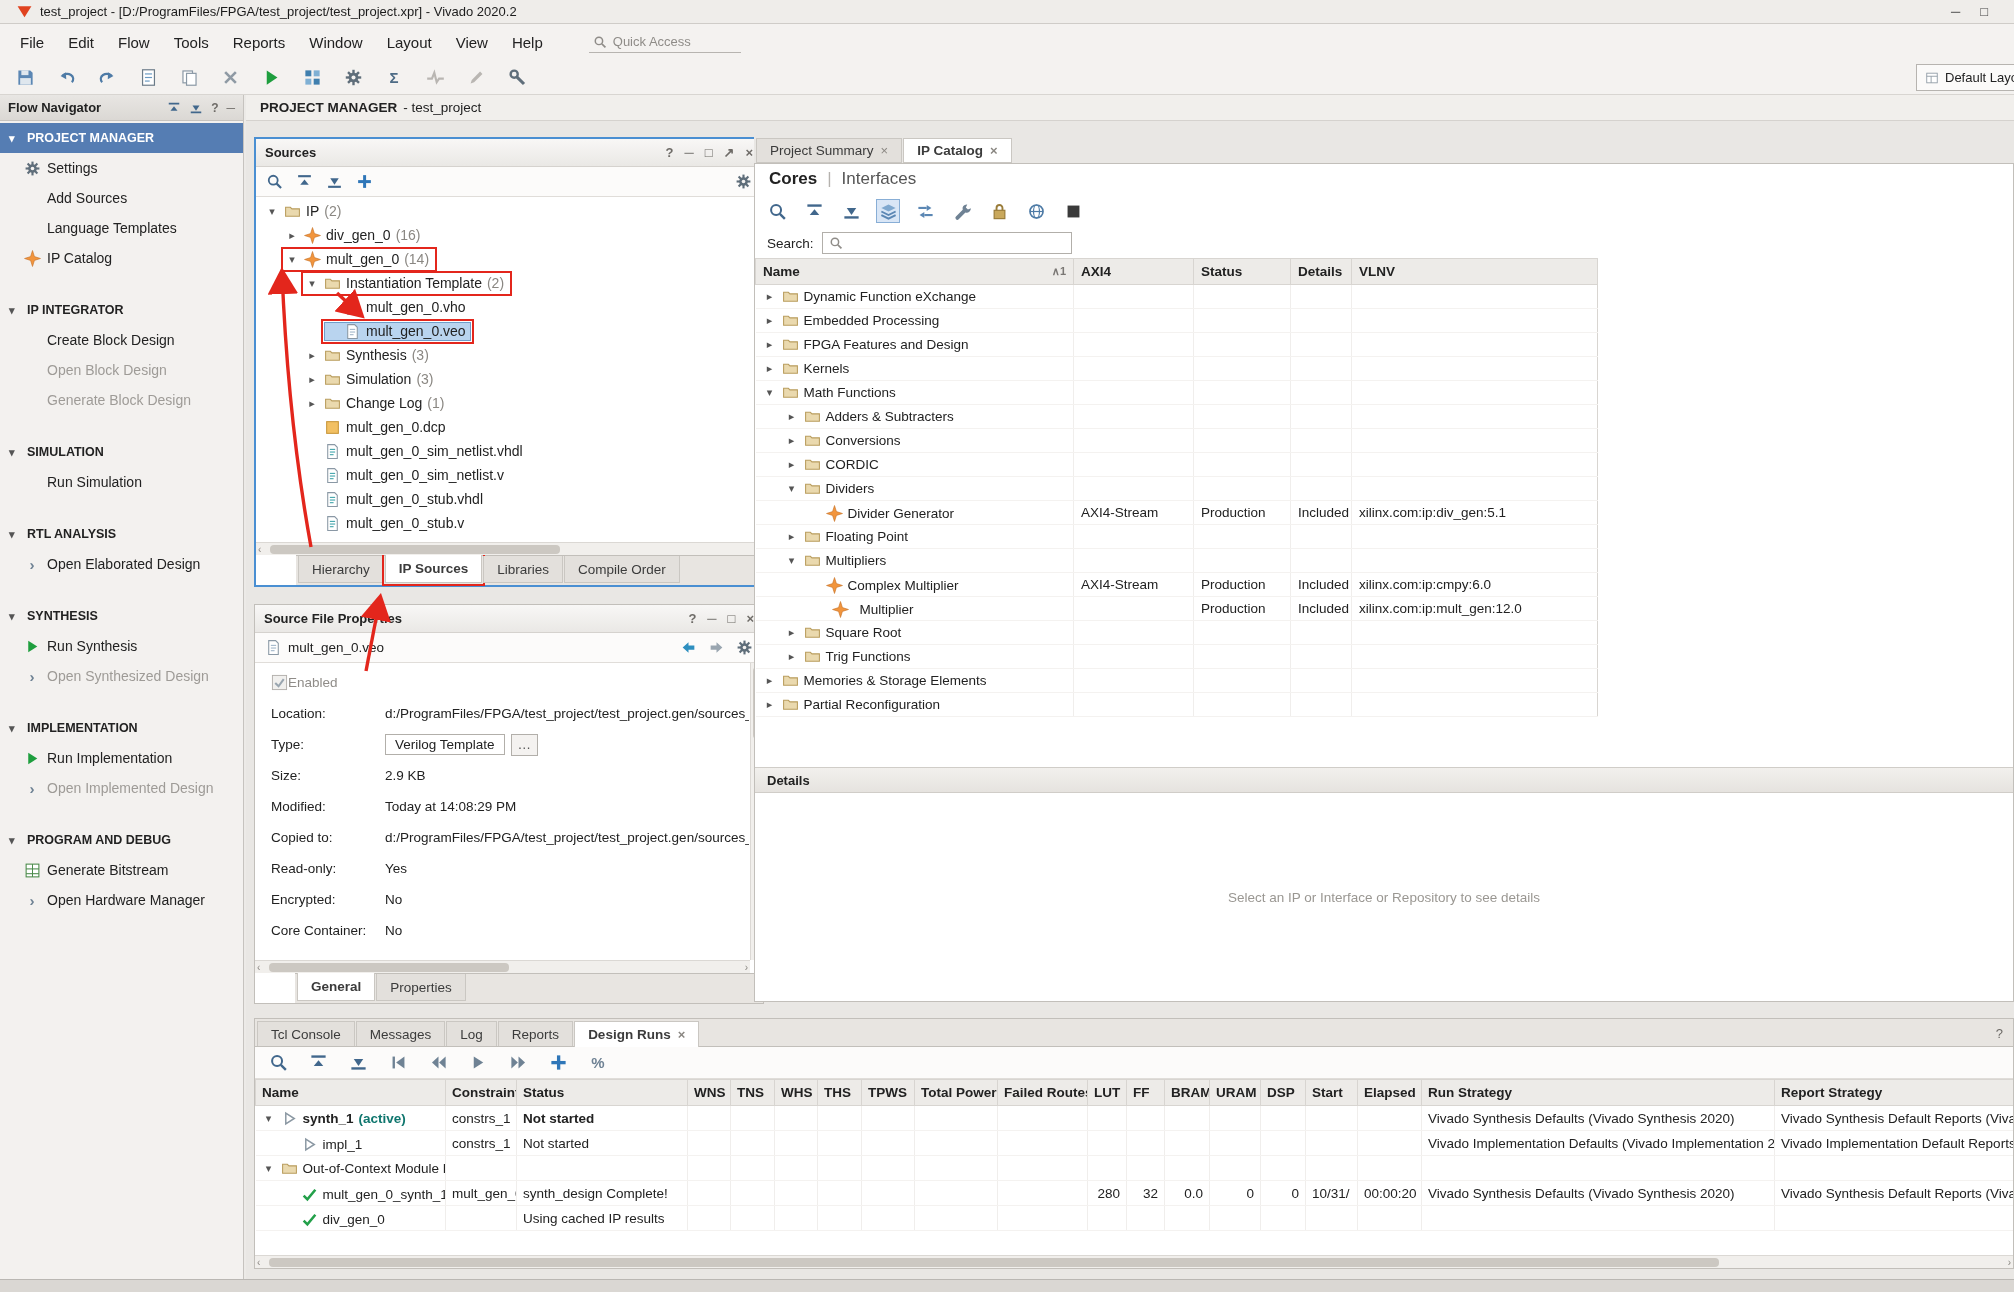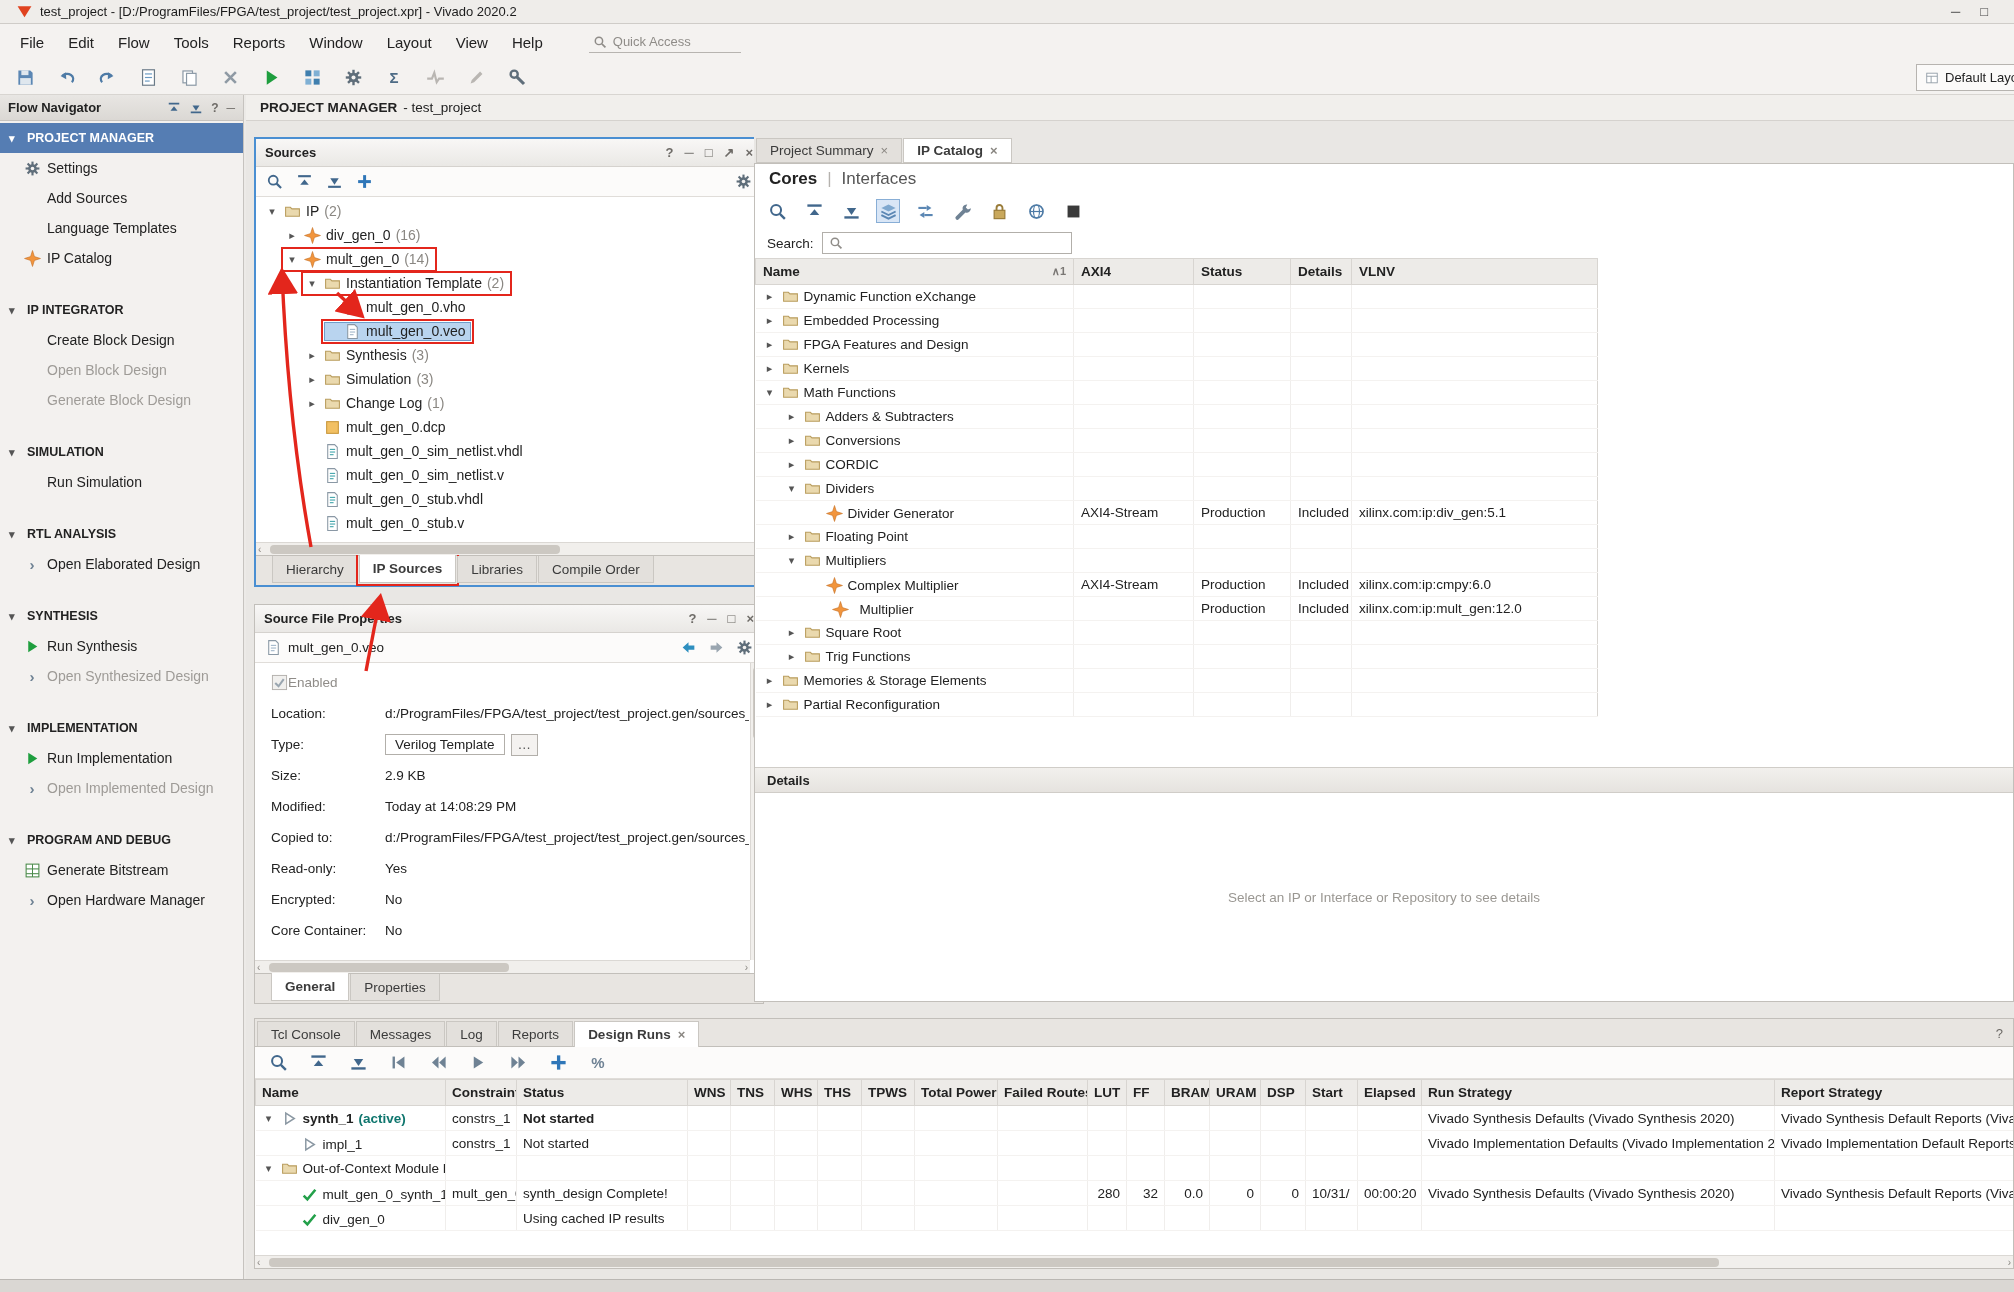--- a/index.html
+++ b/index.html
@@ -53,21 +53,21 @@
   .grp.sel{background:#b9d4ef;box-shadow:inset 0 0 0 1px #6f9dc9;}
   .annot{outline:2px solid #e3261c;outline-offset:1px;}
   .exp{width:14px;color:#555;font-size:11px;display:inline-flex;justify-content:center;flex:none;}
   .cnt{color:#8a8782;}
   .hscroll{height:13px;background:#f1efec;border-top:1px solid #dbd8d4;position:relative;flex:none;}
   .hthumb{position:absolute;top:2px;height:9px;background:#ccc8c2;border-radius:4px;}
   .scroll-arrow{position:absolute;top:0;font-size:10px;color:#8a8782;line-height:13px;}
   
   .tabs{display:flex;align-items:stretch;background:#e8e5e1;flex:none;}
   .tabs.top{height:28px;border-bottom:1px solid #c2bfba;padding-left:2px;padding-top:2px;}
-  .tabs.bottom{height:30px;border-top:1px solid #c2bfba;padding-left:16px;padding-bottom:2px;}
+  .tabs.bottom{height:30px;border-top:1px solid #c2bfba;padding-left:2px;padding-bottom:2px;margin-left:40px;}
   .tab{display:inline-flex;align-items:center;gap:7px;padding:0 13px;font-size:13.5px;border:1px solid #cac7c2;background:#e3e0dc;color:#3b3b3b;margin-right:1px;white-space:nowrap;}
   .tabs.top .tab{border-bottom:none;}
   .tabs.bottom .tab{border-top:none;}
   .tab.active{background:#fff;font-weight:bold;}
   .tabs.top .tab.active{margin-bottom:-1px;}
   .tabs.bottom .tab.active{margin-top:-1px;}
   .tab-x{color:#8a8782;font-size:13px;}
   
   .sfp-file-row{height:30px;border-bottom:1px solid #e0ddd9;display:flex;align-items:center;gap:6px;padding:0 10px;font-size:13.5px;flex:none;background:#fcfbfa;}
   .sfp-body{flex:1;position:relative;overflow:hidden;background:#fff;}

